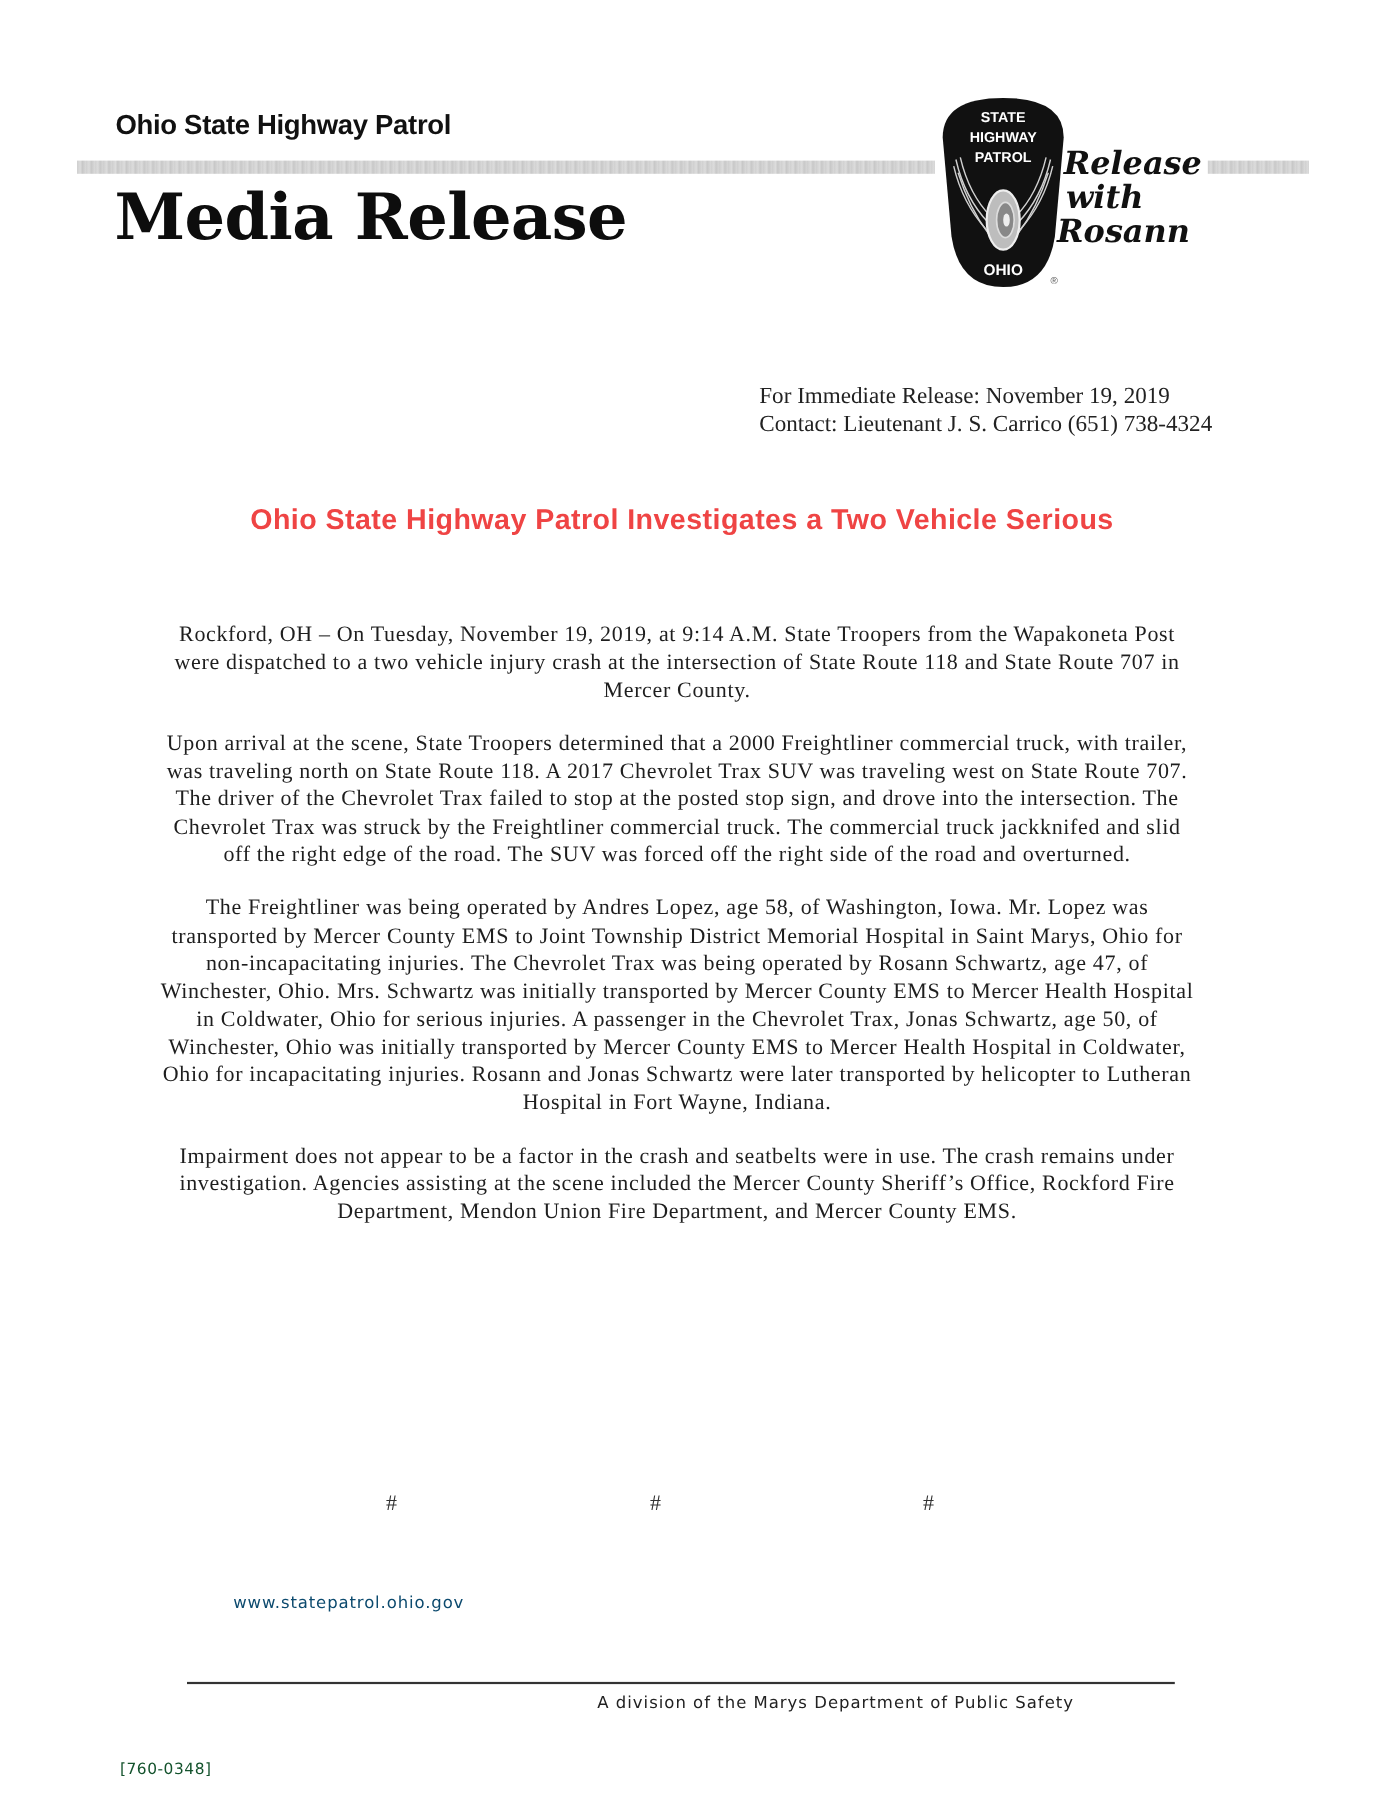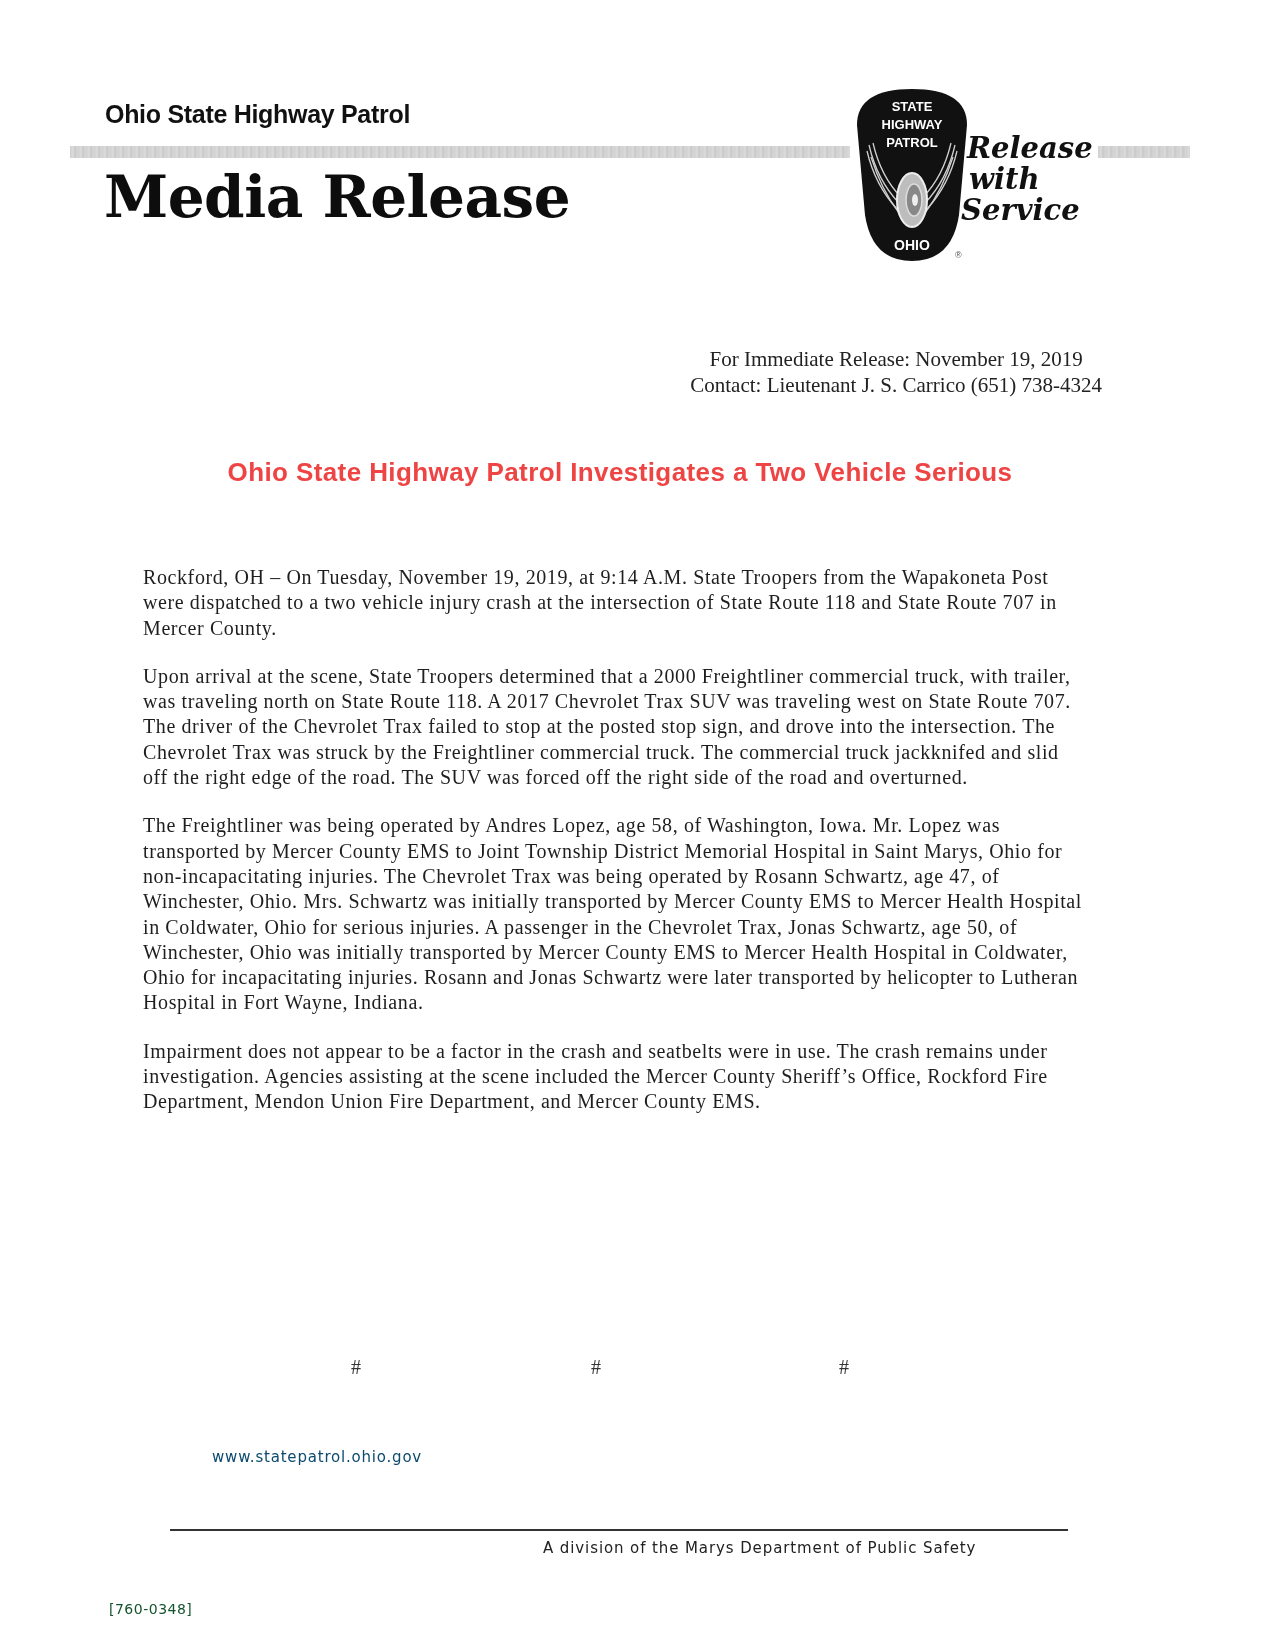--- a/index.html
+++ b/index.html
@@ -41,39 +41,39 @@
       font-size: 29px; line-height: 31px; color: #111;
     }
     .slogan div { white-space: nowrap; }
     .slogan .l1 { margin-left: 0px; }
     .slogan .l2 { margin-left: 2px; }
     .slogan .l3 { margin-left: -6px; }
     .reg-mark { left: 955px; top: 250px; font-family: "Liberation Sans", sans-serif; font-size: 9px; color: #555; }
 
     
     .release-info {
-      right: 163px; top: 346px; text-align: center;
+      right: 163px; top: 346px; text-align: left;
       font-family: "Liberation Serif", serif; font-size: 21px; line-height: 26px; color: #222;
     }
 
     
     .headline {
       left: 120px; width: 1000px; top: 456px; text-align: center;
       font-family: "Liberation Sans", sans-serif;
       font-weight: bold; font-size: 26px; line-height: 32px; letter-spacing: 0.4px;
       color: #ef4444;
     }
 
     
     .body {
       left: 143px; width: 945px; top: 565px;
       font-family: "Liberation Serif", serif;
       font-size: 20px; line-height: 25.3px; letter-spacing: 0.6px; color: #1e1e1e;
     }
-    .body p { margin: 0 0 23px 0; }
+    .body p { margin: 0 0 23px 0; text-align: center; }
 
     
     .hash { top: 1356px; font-family: "Liberation Serif", serif; font-size: 20px; color: #333; }
 
     
     .footer-rule {
       left: 170px; width: 898px; top: 1529px; height: 2px; background: #333;
     }
     .footer-left {
       left: 212px; top: 1448px;
@@ -117,21 +117,21 @@
     <text x="65" y="26" text-anchor="middle" font-family="Liberation Sans, sans-serif" font-weight="bold" font-size="13" fill="#fff">STATE</text>
     <text x="65" y="44" text-anchor="middle" font-family="Liberation Sans, sans-serif" font-weight="bold" font-size="13" fill="#fff">HIGHWAY</text>
     <text x="65" y="62" text-anchor="middle" font-family="Liberation Sans, sans-serif" font-weight="bold" font-size="13" fill="#fff">PATROL</text>
     <text x="65" y="165" text-anchor="middle" font-family="Liberation Sans, sans-serif" font-weight="bold" font-size="14" fill="#fff">OHIO</text>
   </svg>
 </div>
 <div class="abs reg-mark">®</div>
 <div class="abs slogan">
   <div class="l1">Release</div>
   <div class="l2">with</div>
-  <div class="l3">Service</div>
+  <div class="l3">Rosann</div>
 </div>
 
 <div class="abs release-info">
   <div>For Immediate Release:  November 19, 2019</div>
   <div>Contact: Lieutenant J. S. Carrico (651) 738-4324</div>
 </div>
 
 <div class="abs headline">
   <div>Ohio State Highway Patrol Investigates a Two Vehicle Serious</div>
 </div>

